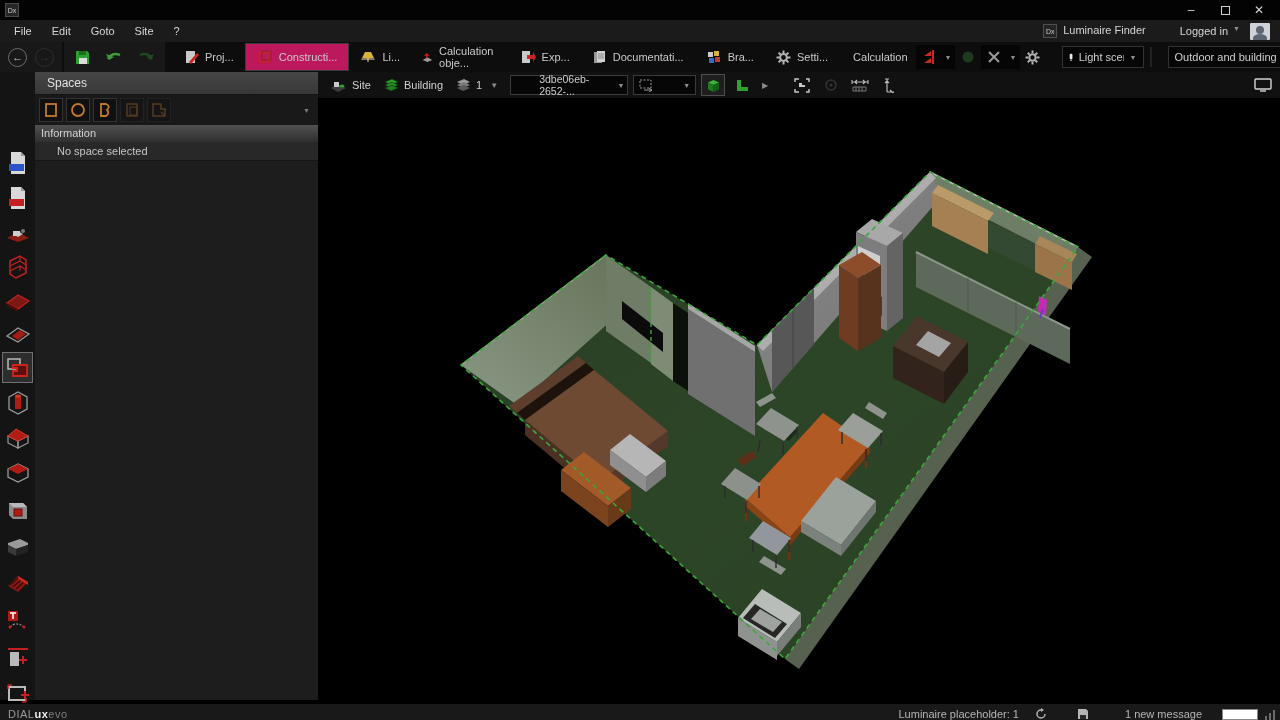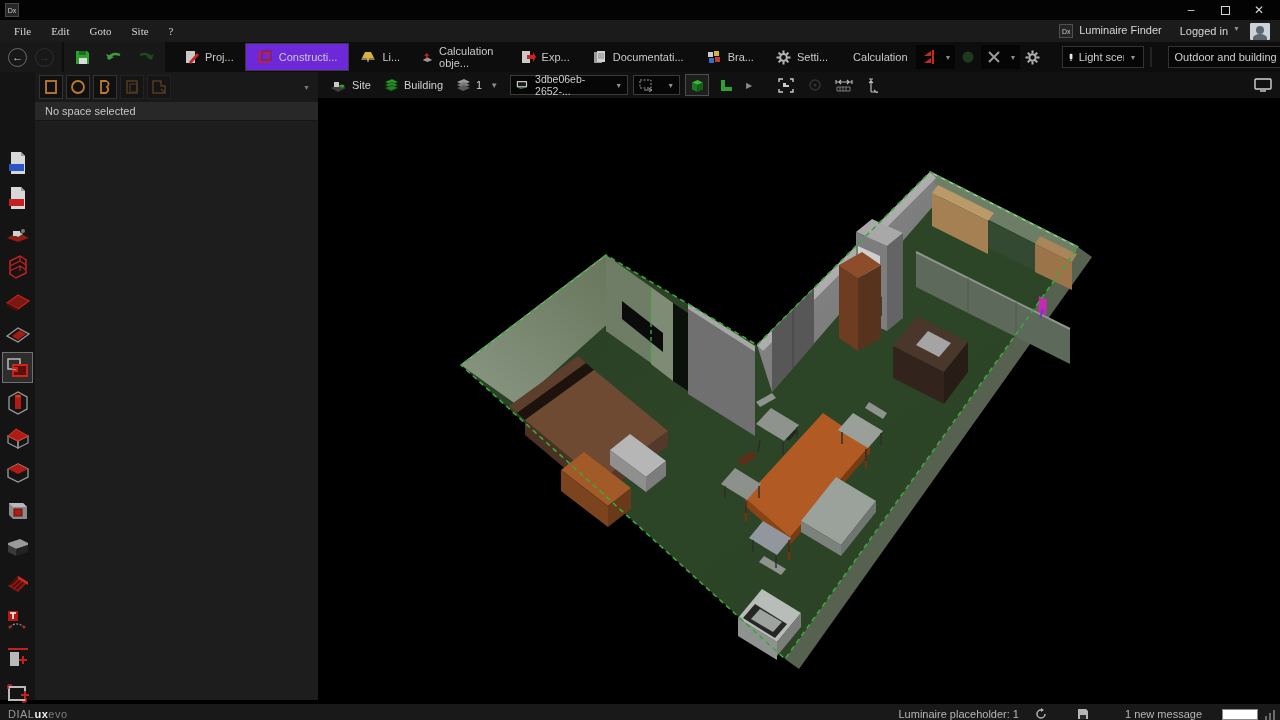--- a/index.html
+++ b/index.html
@@ -8,38 +8,38 @@
   
   .titlebar { left:0; top:0; width:1280px; height:20px; background:#030303; }
   .appicon { left:5px; top:3px; width:14px; height:14px; background:#262626; border:1px solid #4a4a4a; color:#c9c9c9; font-size:7px; display:flex; align-items:center; justify-content:center; }
   .winctl { top:0; height:20px; width:34px; display:flex; align-items:center; justify-content:center; color:#d4d4d4; font-size:12px; }
   .ctl-min { right:72px; }
   .ctl-max { right:38px; }
   .ctl-close { right:4px; }
   .maxbox { width:9px; height:9px; border:1px solid #d4d4d4; display:inline-block; }
   
   .menubar { left:0; top:20px; width:1280px; height:22px; background:#1b1b1b; display:flex; align-items:center; font-size:11px; color:#d6d6d6; padding-left:4px; }
-  .menuitem { padding:0 10px; line-height:22px;font-family:Liberation Serif, serif; }
+  .menuitem { padding:0 10px; line-height:22px; }
   .mspacer { flex:1; }
   .dxbox { width:14px; height:14px; background:#242424; border:1px solid #4f4f4f; color:#c9c9c9; font-size:7px; display:flex; align-items:center; justify-content:center; margin-right:6px; }
   .finder { margin-right:18px; display:flex; align-items:flex-start; }
-  .loggedin { display:flex; align-items:flex-start; margin-right:10px; }
+  .loggedin { display:flex; align-items:flex-start; margin-right:10px;margin-left:16px; }
   .caret { color:#909090; font-size:7px; margin-left:5px; }
   .avatar { width:20px; height:17px; background:#ccd2d8; border-radius:1px; margin-right:10px; position:relative; overflow:hidden; }
   .avatar:before { content:""; position:absolute; left:6px; top:3px; width:8px; height:8px; border-radius:50%; background:#5d6670; }
   .avatar:after { content:""; position:absolute; left:3px; top:11px; width:14px; height:8px; border-radius:50% 50% 0 0; background:#5d6670; }
   
   .maintb { left:0; top:42px; width:1280px; height:30px; background:#0d0d0d; display:flex; align-items:center; }
   .navgrp { display:flex; align-items:center; background:#181818; height:30px; padding:0 8px; gap:8px; }
   .navbtn { width:19px; height:19px; border-radius:50%; border:1px solid #6a6a6a; color:#c9c9c9; font-size:11px; display:flex; align-items:center; justify-content:center; }
   .navbtn.dim { border-color:#2e2e2e; color:#3a3a3a; }
   .filegrp { display:flex; align-items:center; background:#181818; height:30px; padding:0 10px; gap:14px; margin-left:2px; }
   .tabs { display:flex; align-items:center; height:30px; margin-left:8px; }
   .tab { display:flex; align-items:center; gap:6px; padding:0 11px; height:30px; font-size:11px; color:#c9c9c9; }
-  .tab.active { background:#6d28d9; border:1px solid #3a3a3a; height:28px; }
+  .tab.active { background:#be185d; border:1px solid #3a3a3a; height:28px; }
   .calcgrp { display:flex; align-items:center; margin-left:14px; }
   .calclabel { font-size:11px; color:#c9c9c9; margin-right:8px; }
   .iconbtn { width:26px; height:24px; background:#050505; display:flex; align-items:center; justify-content:center; }
   .iconbtn.plain { background:transparent; }
   .caretbtn { width:13px; height:24px; background:#050505; color:#8a8a8a; font-size:7px; display:flex; align-items:center; justify-content:center; }
   .combo { background:#060606; border:1px solid #333; height:22px; display:flex; align-items:center; padding:0 6px; font-size:11px; color:#cfcfcf; gap:6px; }
   .lightscene { margin-left:16px; }
   .outdoor { margin-left:16px; width:128px; }
   .combo .cb-label { white-space:nowrap; overflow:hidden; }
   .combo .caret { margin-left:auto; }
@@ -51,26 +51,26 @@
   .sicon { position:absolute; left:3px; width:29px; height:29px; display:flex; align-items:center; justify-content:center; }
   .sicon.active { background:#2d2d2d; outline:1px solid #707070; }
   
   .spanel { left:35px; top:72px; width:283px; height:628px; background:#1d1d1d; }
   .phead { height:23px; background:linear-gradient(#474747,#373737); font-size:12px; color:#e2e2e2; line-height:23px; padding-left:12px; border-bottom:1px solid #141414; }
   .ptools { height:30px; background:#191919; display:flex; align-items:center; padding-left:4px; gap:3px; }
   .stool { width:24px; height:24px; border:1px solid #333; background:#101010; display:flex; align-items:center; justify-content:center; }
   .stool.dim { opacity:0.35; }
   .pcaret { margin-left:auto; margin-right:8px; color:#7a7a7a; font-size:7px; }
   .ihead { height:17px; background:linear-gradient(#515151,#2f2f2f); font-size:11px; color:#d2d2d2; line-height:17px; padding-left:6px; }
-  .irow { height:19px; background:#282828; font-size:11px; color:#c6c6c6; line-height:19px; padding-left:10px; border-bottom:1px solid #151515; }
+  .irow { height:19px; background:#282828; font-size:11px; color:#c6c6c6; line-height:19px; padding-left:22px; border-bottom:1px solid #151515; }
   
   .viewport { left:318px; top:72px; width:962px; height:628px; background:#000; }
   .vtb { position:absolute; left:0; top:0; width:962px; height:26px; background:#111; display:flex; align-items:center; font-size:11px; color:#cfcfcf; padding:0 8px; gap:5px; }
   .vitem { display:flex; align-items:center; gap:5px; padding:0 4px; }
-  .vcombo { border:1px solid #3a3a3a; background:#060606; height:20px; display:flex; align-items:center; padding:0 5px; gap:7px; font-size:10.5px; }
+  .vcombo { border:1px solid #3a3a3a; background:#060606; height:20px; display:flex; align-items:center; padding:0 5px; gap:23px; font-size:10.5px; }
   .vbtn { width:24px; height:22px; display:flex; align-items:center; justify-content:center; }
   .vbtn.boxed { border:1px solid #4d4d4d; background:#1e1e1e; }
   .varrow { color:#8a8a8a; font-size:8px; padding:0 3px; }
   .vright { margin-left:auto; display:flex; align-items:center; gap:12px; }
   .scene { position:absolute; left:0; top:26px; width:962px; height:602px; }
   
   .statusbar { left:0; top:704px; width:1280px; height:20px; background:#191919; display:flex; align-items:center; font-size:11px; color:#b5b5b5; }
   .brand { margin-left:8px; letter-spacing:0.5px; }
   .brand .d { color:#9a9a9a; } .brand .u { color:#ececec; font-weight:bold; } .brand .e { color:#7e7e7e; }
   .sspacer { flex:1; }
@@ -359,20 +359,21 @@
       <svg width="22" height="22" viewBox="0 0 22 22">
         <path d="M4,4 L4,14 L12,14 L12,18 M12,14 L19,14" stroke="#c42020" stroke-width="2" fill="none"></path>
         <rect x="1" y="1" width="6" height="6" fill="#b9b9b9"></rect>
         <rect x="9" y="16" width="5" height="5" fill="#b9b9b9"></rect>
         <rect x="16" y="11" width="5" height="5" fill="#b9b9b9"></rect>
       </svg>
     </div>
 </div>
 
 <div class="abs spanel">
+  <div class="phead">Spaces</div>
   <div class="ptools">
     <div class="stool">
         <svg width="14" height="16" viewBox="0 0 14 16">
           <rect x="2" y="2" width="10" height="12" fill="none" stroke="#c07a2e" stroke-width="1.8"></rect>
         </svg>
       </div>
     <div class="stool">
         <svg width="16" height="16" viewBox="0 0 16 16">
           <circle cx="8" cy="8" r="6" fill="none" stroke="#c07a2e" stroke-width="1.8"></circle>
         </svg>
@@ -389,20 +390,21 @@
         </svg>
       </div>
     <div class="stool dim">
         <svg width="16" height="16" viewBox="0 0 16 16">
           <path d="M2,2 h8 v5 h4 v7 h-12 z" fill="none" stroke="#c07a2e" stroke-width="1.5"></path>
           <path d="M10,10 l4,4" stroke="#c07a2e" stroke-width="1.5"></path>
         </svg>
       </div>
     <span class="pcaret">▼</span>
   </div>
+  <div class="ihead">Information</div>
   <div class="irow">No space selected</div>
 </div>
 
 <div class="abs viewport">
   <div class="vtb">
     <div class="vitem">
       <svg width="17" height="13" viewBox="0 0 17 13">
           <path d="M1,9 L8,5 L16,9 L8,13 z" fill="#3c3c3c"></path>
           <rect x="4" y="3" width="5" height="5" fill="#c9c9c9"></rect>
           <ellipse cx="12" cy="7" rx="2.5" ry="1.6" fill="#2ea12e"></ellipse>

